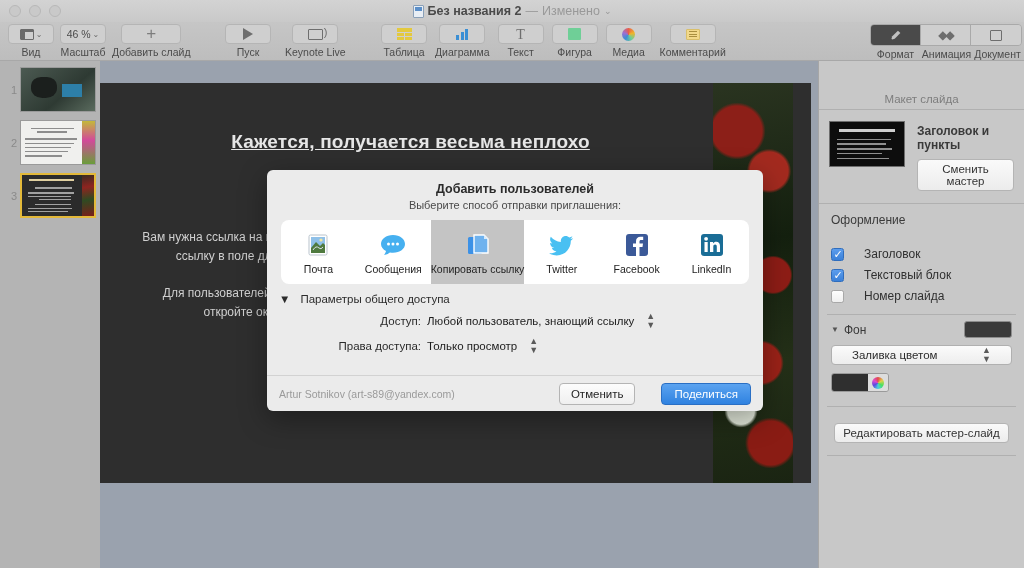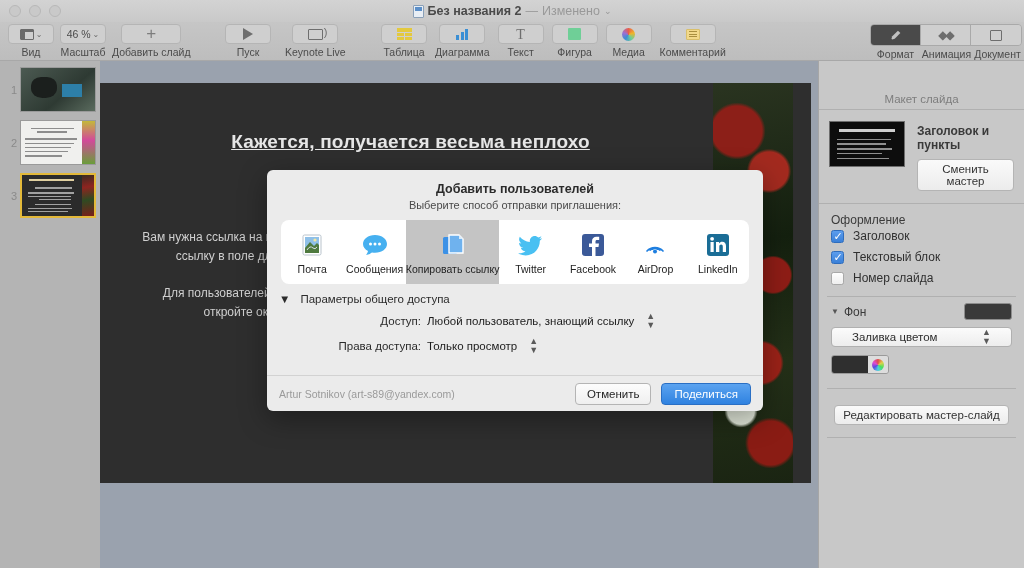--- a/index.html
+++ b/index.html
@@ -180,22 +180,22 @@
   .layout-thumb .lt-title { position:absolute; left:12%; right:12%; top:16%; height:3px; background:#cfcfcf; }
   .layout-thumb .lt-ln { position:absolute; left:10%; height:1.4px; background:#8f8f8f; }
   .layout-right { flex: 1; }
   .layout-name { font-size: 12px; font-weight: bold; color: #3a3a3a; margin: 3px 0 7px 0; }
   .btn-grey {
     background: linear-gradient(#fafafa,#ececec); border: 1px solid #b4b4b4;
     border-radius: 4px; font-size: 11.5px; color: #333; padding: 3px 8px;
     font-family: "Liberation Sans", sans-serif; cursor: default;
   }
   .insp-sec { padding: 9px 12px 4px 12px; }
-  .insp-h { font-size: 12px; color: #3b3b3b; margin-bottom: 2px; }
-  .chk-row { display: flex; align-items: center; gap: 9px; margin-bottom: 7px; }
+  .insp-h { font-size: 12px; color: #3b3b3b; margin-bottom: 20px; }
+  .chk-row { display: flex; align-items: center; gap: 20px; margin-bottom: 7px; }
   .chk {
     width: 13px; height: 13px; border-radius: 2.5px; border: 1px solid #a8a8a8;
     background: linear-gradient(#fdfdfd,#efefef); flex: none;
     position: relative;
   }
   .chk.on { background: linear-gradient(#5c9ded,#3a80d8); border-color: #2f6dbd; }
   .chk.on::after {
     content: "✓"; position: absolute; left: 1.5px; top: -1.5px;
     color: #fff; font-size: 11px; line-height: 14px;
   }
@@ -246,21 +246,21 @@
   .opt-lbl { width: 160px; text-align: right; font-size: 11.5px; color: #2b2b2b; padding-right: 6px; }
   .opt-val { font-size: 11.5px; color: #1c1c1c; }
   .pw-row { display:flex; justify-content:center; margin-top: 8px; }
   .dlg-footer {
     position: absolute; left: 0; right: 0; bottom: 0; height: 36px;
     border-top: 1px solid #d2d2d2;
     display: flex; align-items: center; justify-content: space-between;
     padding: 12px 12px;
   }
   .acct { font-size: 10.5px; color: #9a9a9a; }
-  .foot-btns { display: flex; gap: 10px; }
+  .foot-btns { display: flex; gap: 26px; }
   .btn-cancel {
     background: linear-gradient(#fcfcfc,#efefef); border: 1px solid #b4b4b4;
     border-radius: 4px; font-size: 11.5px; color: #1f1f1f; padding: 3px 11px;
     font-family: "Liberation Sans", sans-serif; cursor: default;
   }
   .btn-share {
     background: linear-gradient(#5ba3f0,#2f82e0); border: 1px solid #2a6fc4;
     border-radius: 4px; font-size: 11.5px; color: #fff; padding: 4px 12px;
     font-family: "Liberation Sans", sans-serif; cursor: default;
   }
@@ -567,33 +567,20 @@
     <div class="share-item">
       <span class="si">
         <svg width="26" height="26" viewBox="0 0 26 26">
           <rect x="2" y="2" width="22" height="22" rx="3" fill="#3b5998"></rect>
           <path d="M15.5 24 V15 h3 l.5-3.5h-3.5V9.6c0-1 .3-1.7 1.8-1.7h1.9V4.8c-.3 0-1.4-.1-2.7-.1-2.7 0-4.5 1.6-4.5 4.6v2.2H9v3.5h3V24z" fill="#ffffff"></path>
         </svg>
       </span>
       <span class="share-lbl">Facebook</span>
     </div>
 
-    <div class="share-item">
-      <span class="si">
-        <svg width="28" height="28" viewBox="0 0 28 28">
-          <g fill="none" stroke="#1f7fe0" stroke-width="1.7" stroke-linecap="round">
-            <path d="M6 20 A11 11 0 0 1 22 20"></path>
-            <path d="M9 19 A7.5 7.5 0 0 1 19 19"></path>
-            <path d="M11.5 18.2 A4 4 0 0 1 16.5 18.2"></path>
-          </g>
-          <circle cx="14" cy="20.5" r="2" fill="#1f7fe0"></circle>
-        </svg>
-      </span>
-      <span class="share-lbl">AirDrop</span>
-    </div>
 
     <div class="share-item">
       <span class="si">
         <svg width="26" height="26" viewBox="0 0 26 26">
           <rect x="2" y="2" width="22" height="22" rx="3" fill="#1a6d96"></rect>
           <rect x="5.5" y="10" width="3.2" height="10" fill="#fff"></rect>
           <circle cx="7.1" cy="6.8" r="1.9" fill="#fff"></circle>
           <path d="M11 10 h3 v1.4 c.7-1.1 1.9-1.7 3.3-1.7 2.5 0 3.7 1.6 3.7 4.4V20h-3.2v-5.2c0-1.4-.5-2.2-1.7-2.2-1.1 0-1.8.8-1.8 2.2V20H11z" fill="#fff"></path>
         </svg>
       </span>

